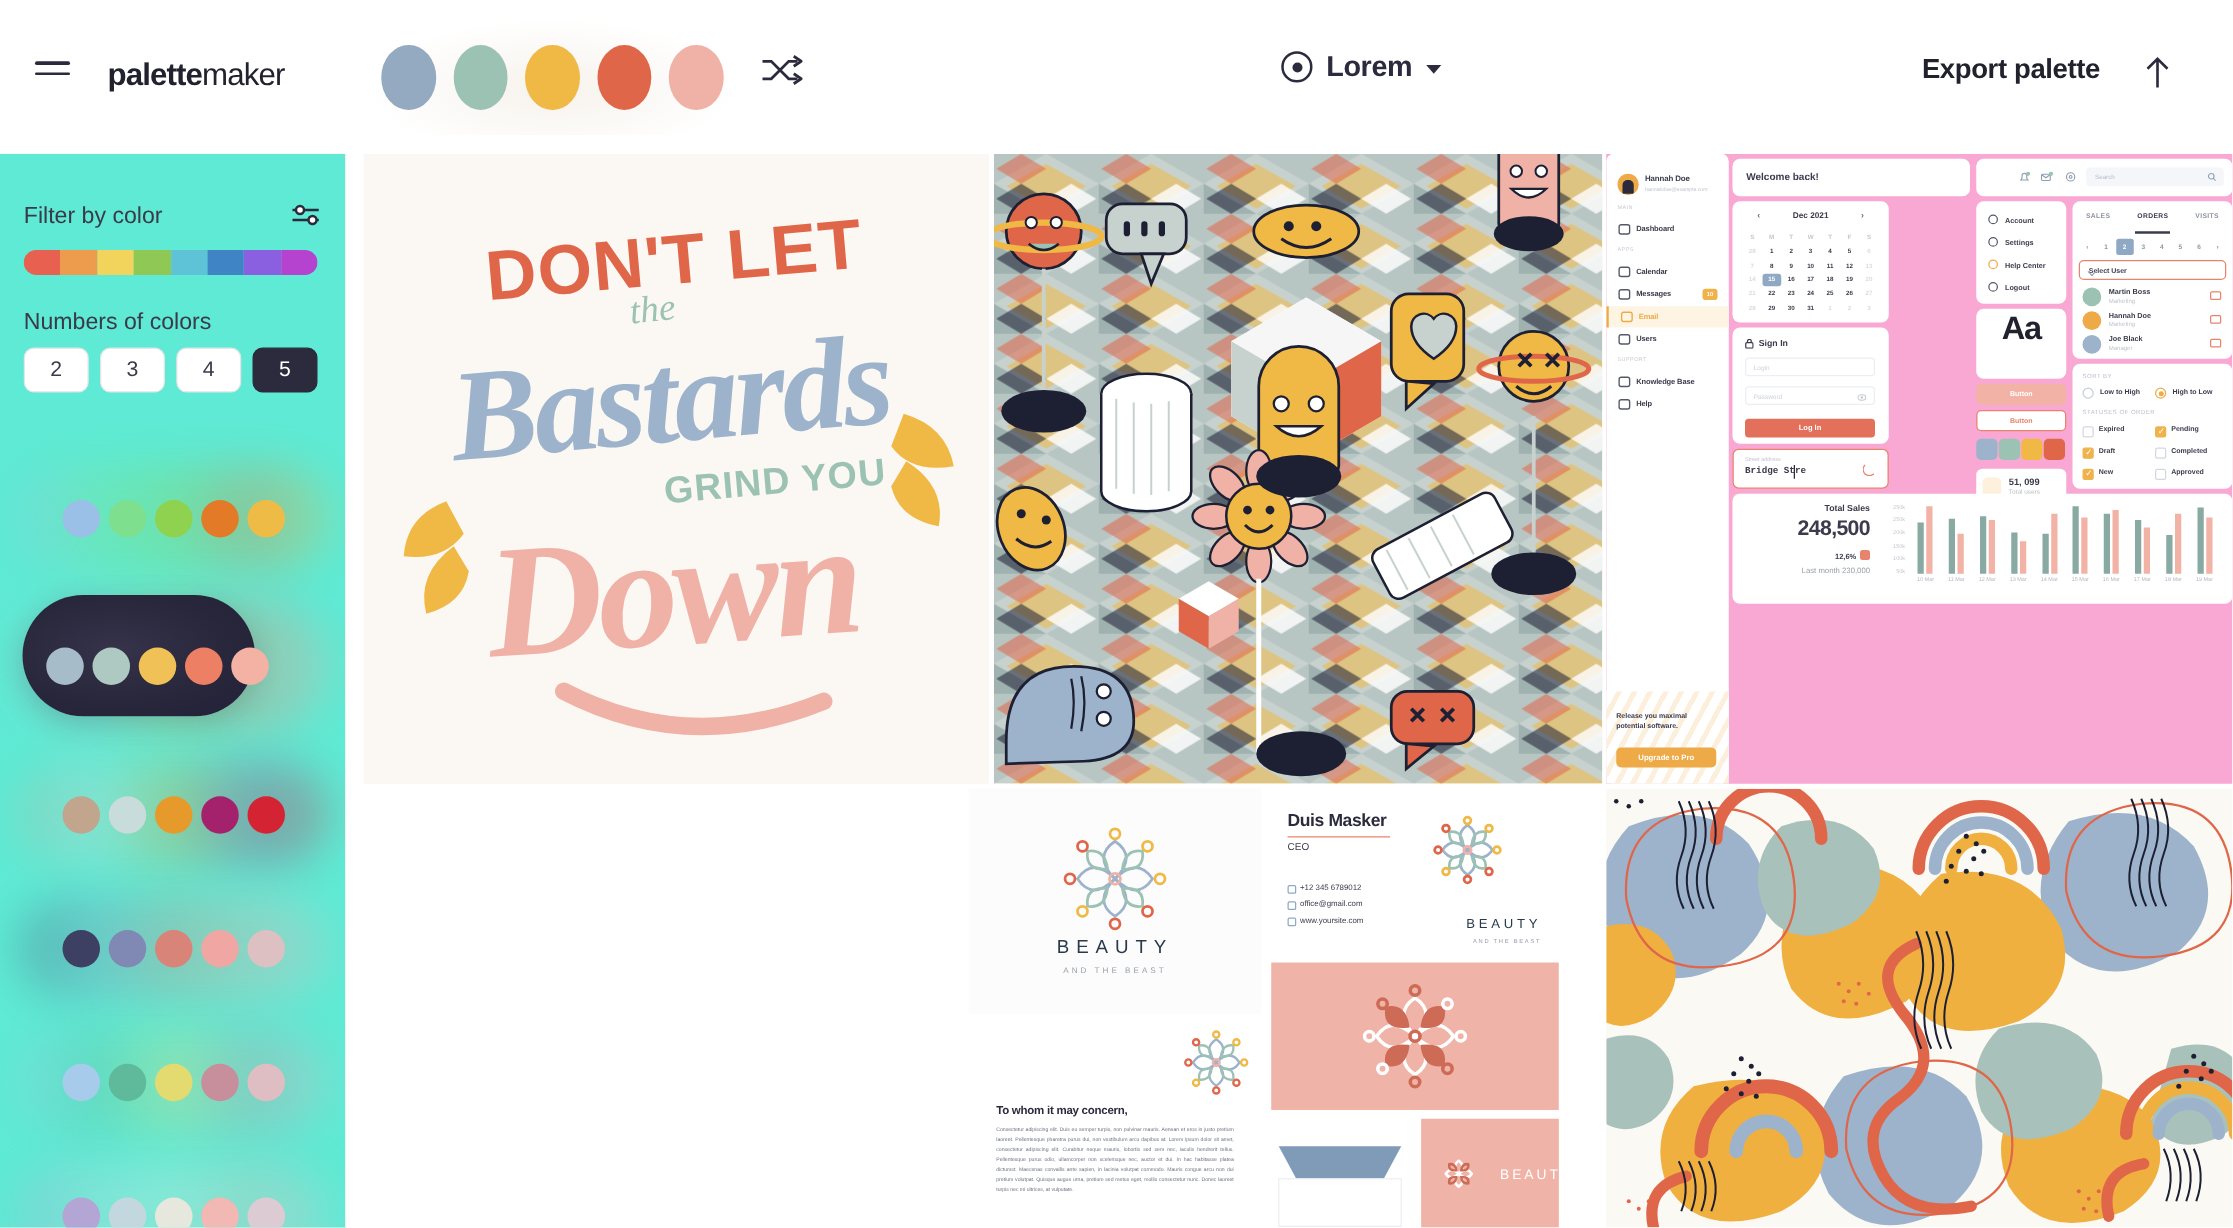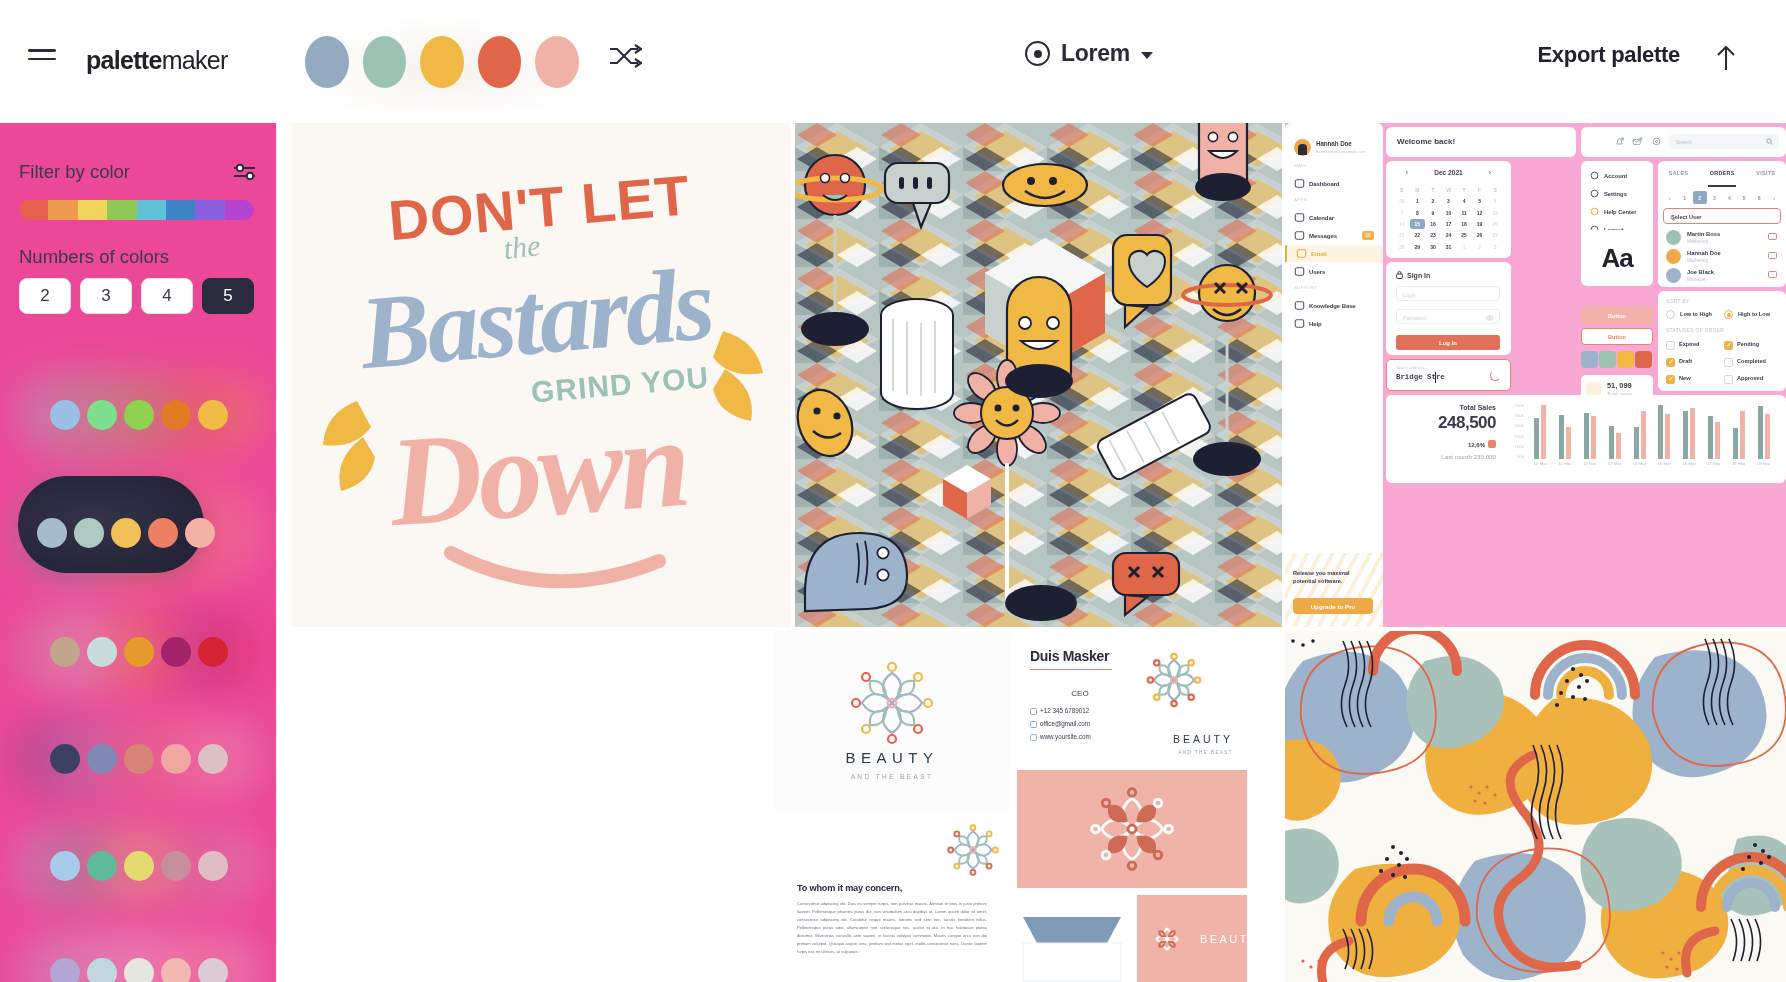--- a/index.html
+++ b/index.html
@@ -82,21 +82,21 @@
   }
   .export-arrow {
     position: absolute; right: 48px; top: 44px;
     width: 24px; height: 28px; cursor: pointer;
   }
 
   
   .sidebar {
     position: absolute; left: 0; top: 123px;
     width: 277px; height: 859px;
-    background: #ec4899;
+    background: #5eead4;
     border-right: 1px solid #f0f0f0;
     overflow: hidden;
     padding-left: 15px;
   }
   .filter-head {
     position: absolute; left: 19px; top: 38px;
     width: 238px;
     display: flex; align-items: center; justify-content: space-between;
   }
   .filter-title { font-size: 18.5px; color: #3a3a4a; }
@@ -224,21 +224,21 @@
   .d-sug.hi { background:#f5c0b6; }
 
   .d-topbar { left:296px; top:4px; width:205px; height:30px; }
   .d-search { position:absolute; left:88px; top:7px; width:110px; height:15px; background:#f4f6f9; border-radius:3px; }
   .d-search span { position:absolute; left:7px; top:4.5px; font-size:5px; color:#b9bec8;}
   .d-mini-ico { position:absolute; top:9px; width:11px; height:11px; }
 
   .d-menu { left:296px; top:38px; width:72px; height:82px; }
   .d-menu .mi { position:absolute; left:9px; display:flex; align-items:center; gap:5px; font-size:5.8px; font-weight:bold; }
 
-  .d-aa { left:296px; top:107px; width:72px; height:56px; display:flex; align-items:center; justify-content:center; }
+  .d-aa { left:296px; top:124px; width:72px; height:56px; display:flex; justify-content:center; }
   .d-aa span { font-size:26px; font-weight:bold; letter-spacing:-1px; color:#22222e; }
 
   .d-btn1 { position:absolute; left:296px; top:184px; width:72px; height:17px; background:#f2b2a5; border-radius:4px;
        color:#fff; font-size:5.6px; font-weight:bold; display:flex; align-items:center; justify-content:center;}
   .d-btn2 { position:absolute; left:296px; top:205px; width:72px; height:17px; border:1px solid #e8836e; border-radius:4px;
        color:#e8836e; font-size:5.6px; font-weight:bold; display:flex; align-items:center; justify-content:center; background:#fff;}
   .d-sqico { position:absolute; top:228px; width:17px; height:17px; border-radius:4px; }
 
   .d-stat { position:absolute; left:296px; width:72px; height:28px; background:#fff; border-radius:5px; }
   .d-stat .bigv { position:absolute; left:26px; top:6px; font-size:7.4px; font-weight:bold; }
@@ -289,21 +289,21 @@
   .ch-grp { display:flex; align-items:flex-end; gap:2px; height:100%; }
   .ch-grp i { width:5px; display:block; }
   .ch-grp i.g { background:#88aaa2; }
   .ch-grp i.p { background:#f2b2a5; }
   .ch-xax { position:absolute; left:24px; right:0; top:58px; display:flex; justify-content:space-around;
        font-size:4.4px; color:#b4b9c3; }
 
   
   .biz-name { position:absolute; left:13px; top:17px; font-size:14px; font-weight:bold; letter-spacing:-.3px;}
   .biz-rule { position:absolute; left:13px; top:38px; width:82px; height:1.2px; background:#e8836e;}
-  .biz-role { position:absolute; left:13px; top:58px; width:100px; text-align:center; font-size:8px; color:#3b3b4d;}
+  .biz-role { position:absolute; left:13px; top:42px; width:100px; text-align:left; font-size:8px; color:#3b3b4d;}
   .biz-li { position:absolute; left:23px; font-size:6.3px; color:#3b3b4d; }
   .biz-ic { position:absolute; left:13px; width:7px; height:7px; border:1px solid #8fa9c4; border-radius:1.5px;}
   .biz-brand { position:absolute; right:10px; bottom:18px; font-size:10.5px; letter-spacing:3px; color:#2b3a4a; font-weight:500;}
   .biz-sub { position:absolute; right:10px; bottom:8px; font-size:4.6px; letter-spacing:1.4px; color:#9aa0ab;}
 
   
   .lh-ttl { position:absolute; left:22px; top:63px; font-size:9.2px; font-weight:bold; letter-spacing:-.2px;}
   .lh-body { position:absolute; left:22px; top:80px; width:190px; font-size:4.1px; line-height:1.95; color:#6e7380; text-align:justify;}
 
   .bty-word { position:absolute; left:0; width:100%; text-align:center; font-size:15px; letter-spacing:5.5px; color:#2b3a4a; }

